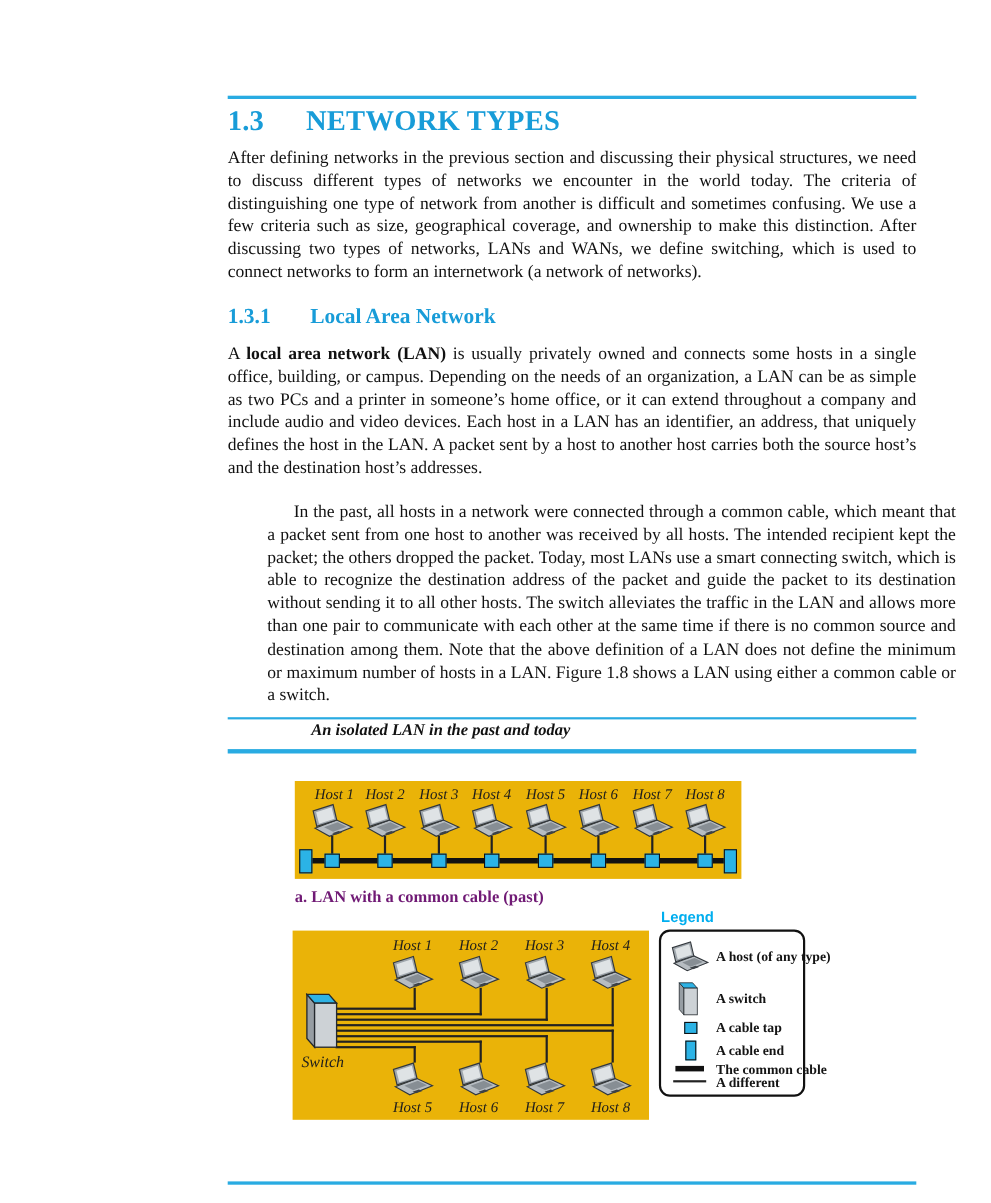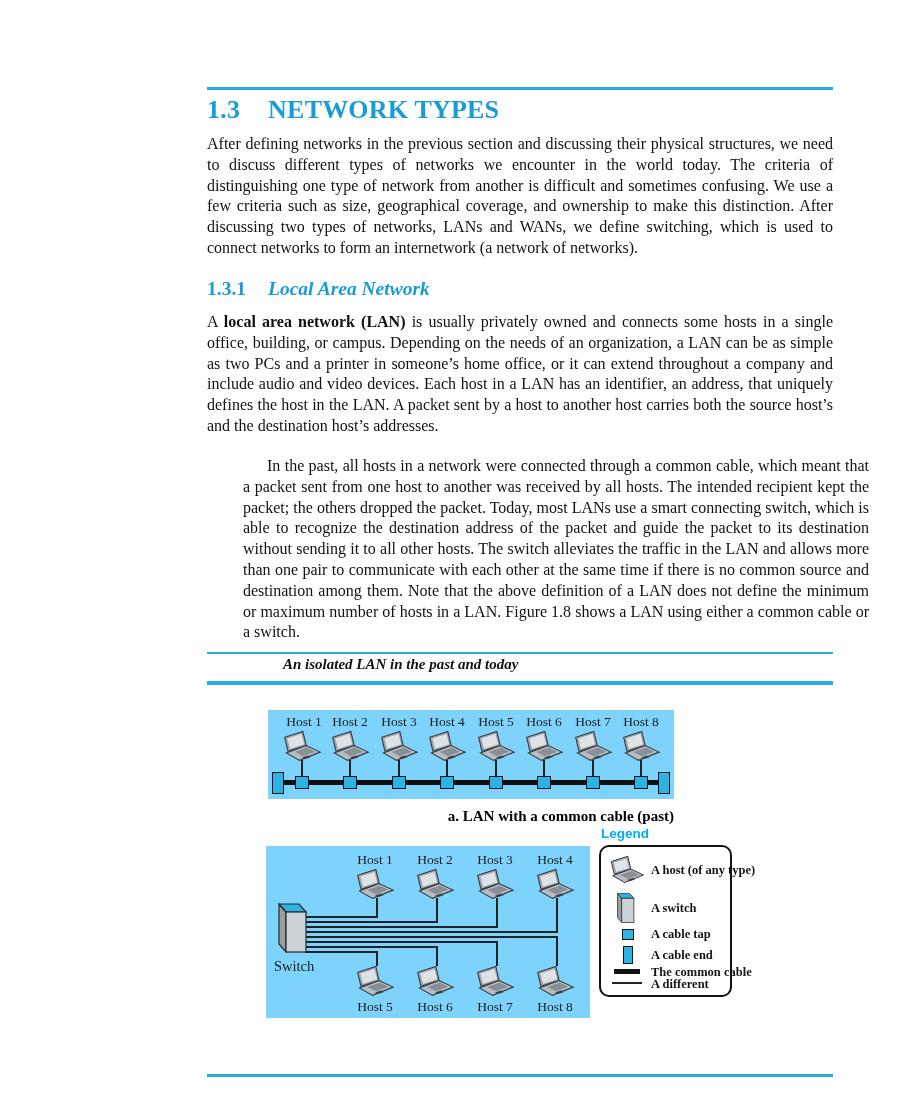--- a/index.html
+++ b/index.html
@@ -3,41 +3,41 @@
 <meta charset="utf-8">
 <style>
   html,body{margin:0;padding:0;background:#fff;}
   .page{position:relative;width:901px;height:1094px;background:#ffffff;
         font-family:"Liberation Serif",serif;color:#111;overflow:hidden;}
   .abs{position:absolute;}
   .rule{background:#29abe2;}
   .rule-top{left:207px;top:87px;width:626px;height:3px;}
   .rule-bottom{left:207px;top:1074px;width:626px;height:3px;}
   h1.sec{left:207px;top:94px;margin:0;font-size:26px;line-height:32px;font-weight:bold;color:#189cd8;letter-spacing:.2px;}
-  h1.sec .gap{margin-left:28px;}
+  h1.sec .gap{margin-left:38px;}
   h2.subsec{left:207px;top:277px;margin:0;font-size:19.5px;line-height:24px;font-weight:bold;color:#189cd8;}
-  h2.subsec .gap{margin-left:22px;font-style:italic;}
+  h2.subsec .gap{margin-left:36px;}
   p.body{margin:0;width:626px;left:207px;font-size:16px;line-height:20.8px;text-align:justify;}
   p.p1{top:134px;}
   p.p2{top:312px;}
   p.p3{top:456px;text-indent:24px;margin-left:36px;}
   .fig-rule-thin{left:207px;top:652px;width:626px;height:2px;}
   .fig-rule-thick{left:207px;top:681px;width:626px;height:4px;}
   .fig-title{left:283px;top:656px;font-size:15px;font-weight:bold;font-style:italic;}
-  .panel{background:#7dd3fc;}
+  .panel{background:#eab308;font-style:italic;}
   .panel-a{left:268px;top:710px;width:406px;height:89px;}
   .panel-b{left:266px;top:846px;width:324px;height:172px;}
   .hostlabel{position:absolute;width:60px;text-align:center;font-size:13.5px;line-height:15px;color:#1c1c1c;}
   .laptop{position:absolute;width:40px;height:33px;}
   .vline{position:absolute;width:2px;background:#222;}
   .hline{position:absolute;height:2px;background:#222;}
   .cable{position:absolute;left:10px;top:70px;width:384px;height:5px;background:#111;}
   .endcap{position:absolute;width:12px;height:22px;top:62px;background:#2bb3e6;border:1.5px solid #111;box-sizing:border-box;}
   .tap{position:absolute;width:14px;height:13px;top:66px;background:#2bb3e6;border:1.5px solid #111;box-sizing:border-box;}
-  .caption{position:absolute;text-align:right;font-size:15px;font-weight:bold;color:#000000;}
+  .caption{position:absolute;text-align:left;font-size:15px;font-weight:bold;color:#701a75;}
   .caption-a{left:268px;top:808px;width:406px;}
   .caption-b{left:266px;top:1022px;width:324px;}
   .switch-label{position:absolute;left:8px;top:112px;font-size:14.5px;color:#1c1c1c;}
   .legend-title{left:601px;top:826px;font-size:13.5px;font-weight:bold;color:#00aeef;font-family:"Liberation Sans",sans-serif;}
   .legend-box{left:599px;top:845px;width:133px;height:152px;background:#fff;border:2px solid #111;border-radius:10px;box-sizing:border-box;}
   .legend-text{position:absolute;left:50px;font-size:12.5px;font-weight:bold;color:#141414;white-space:nowrap;}
   .lg-tap{position:absolute;left:21px;top:82px;width:12px;height:11px;background:#2bb3e6;border:1.5px solid #111;box-sizing:border-box;}
   .lg-end{position:absolute;left:22px;top:99px;width:10px;height:18px;background:#2bb3e6;border:1.5px solid #111;box-sizing:border-box;}
   .lg-thick{position:absolute;left:13px;top:122px;width:26px;height:5px;background:#111;}
   .lg-thin{position:absolute;left:11px;top:135px;width:30px;height:2px;background:#222;}

